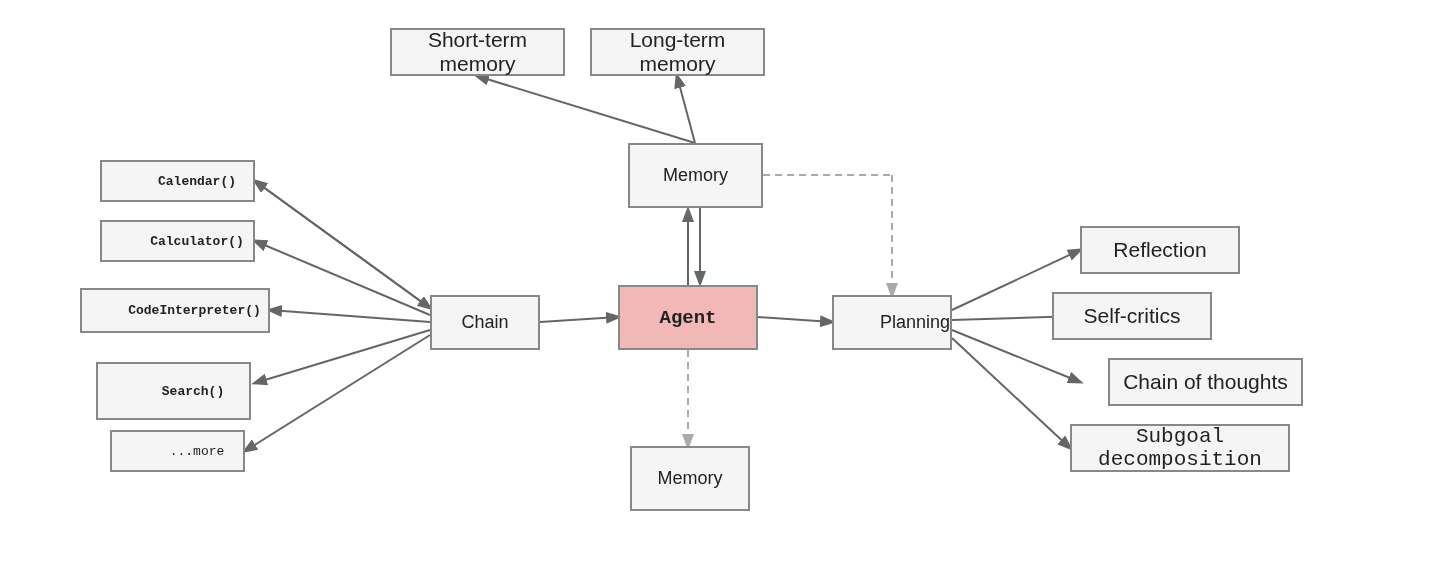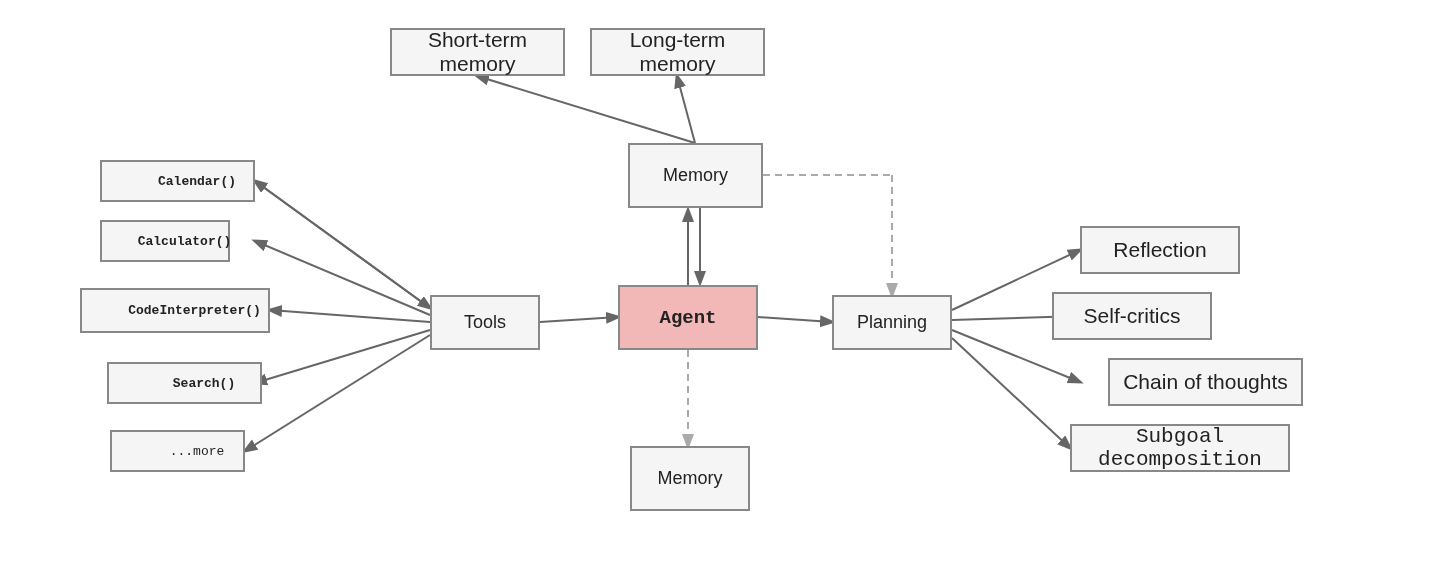--- a/index.html
+++ b/index.html
@@ -111,44 +111,44 @@
 
   <div class="node" style="left:628px;top:143px;width:135px;height:65px;font-size:18px;">
     <span>Memory</span>
   </div>
 
   <div class="node node-agent" style="left:618px;top:285px;width:140px;height:65px;font-size:19px;font-weight:bold;">
     <span>Agent</span>
   </div>
 
   <div class="node" style="left:430px;top:295px;width:110px;height:55px;font-size:18px;">
-    <span>Tools</span>
+    <span>Chain</span>
   </div>
 
   <div class="node" style="left:630px;top:446px;width:120px;height:65px;font-size:18px;">
     <span>Memory</span>
   </div>
 
-  <div class="node" style="left:832px;top:295px;width:120px;height:55px;font-size:18px;">
+  <div class="node" style="left:832px;top:295px;width:120px;height:55px;font-size:18px;justify-content:flex-end;">
     <span>Planning</span>
   </div>
 
   <div class="node node-mono" style="left:100px;top:160px;width:155px;height:42px;">
     <span>Calendar()</span>
   </div>
 
-  <div class="node node-mono" style="left:100px;top:220px;width:130px;height:42px;text-align:center;">
+  <div class="node node-mono" style="left:100px;top:220px;width:155px;height:42px;text-align:center;">
     <span>Calculator()</span>
   </div>
 
   <div class="node node-mono" style="left:80px;top:288px;width:190px;height:45px;">
     <span>CodeInterpreter()</span>
   </div>
 
-  <div class="node node-mono" style="left:107px;top:362px;width:155px;height:42px;">
+  <div class="node node-mono" style="left:96px;top:362px;width:155px;height:58px;">
     <span>Search()</span>
   </div>
 
   <div class="node node-mono" style="left:110px;top:430px;width:135px;height:42px;font-weight:normal;">
     <span>...more</span>
   </div>
 
   <div class="node" style="left:1080px;top:226px;width:160px;height:48px;">
     <span>Reflection</span>
   </div>

